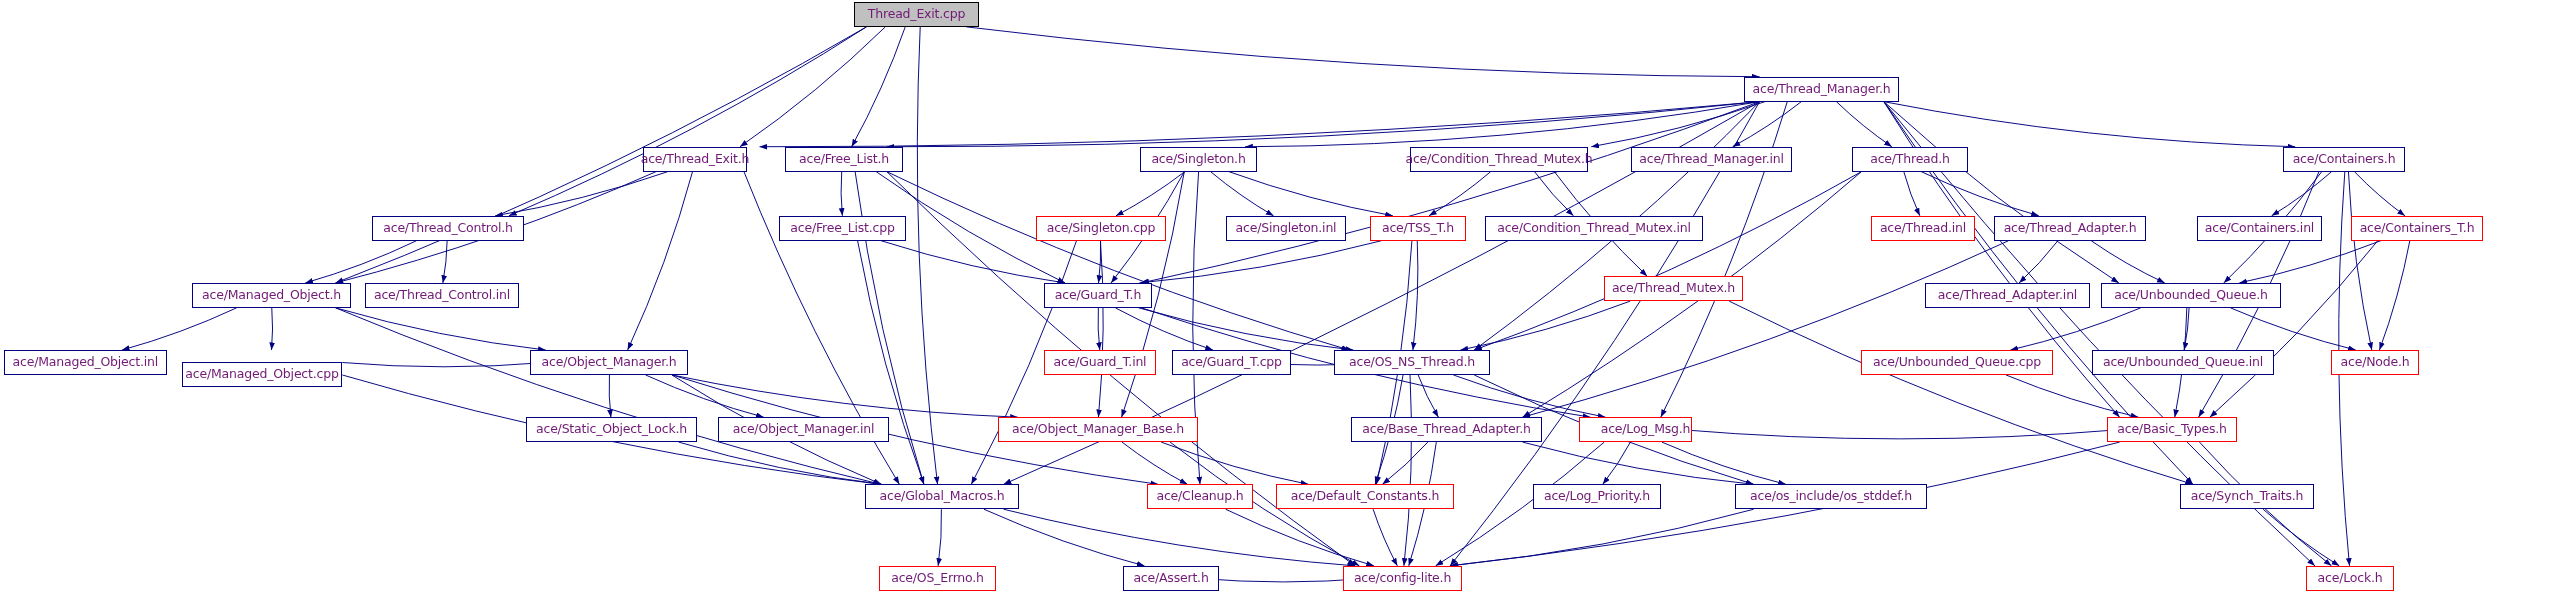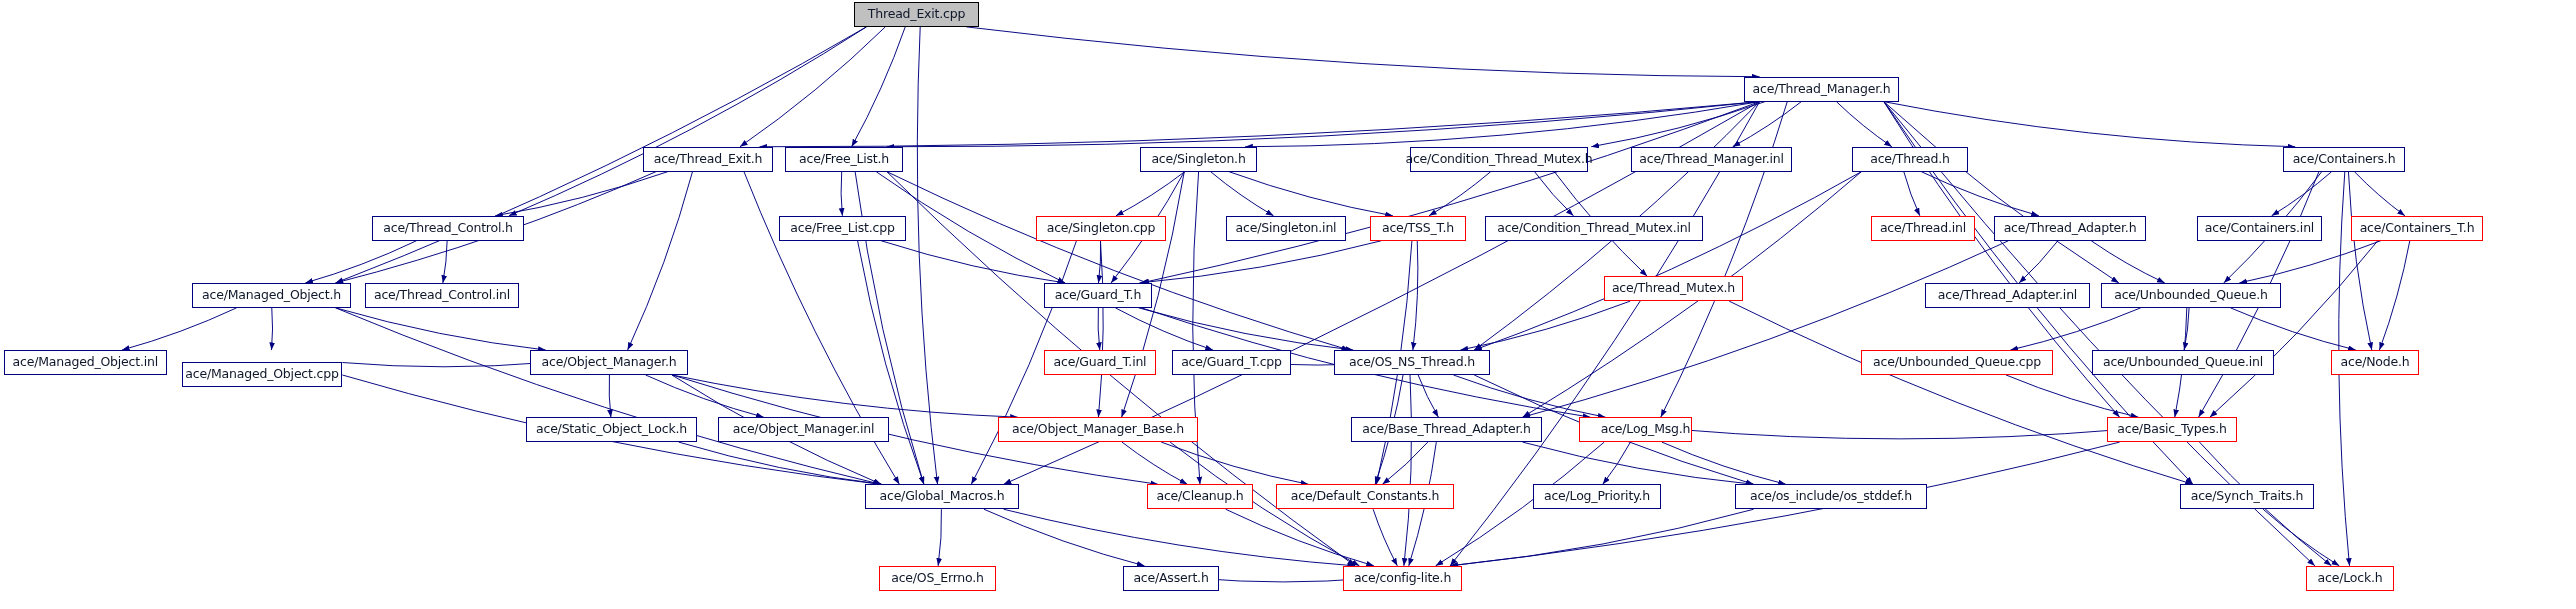--- a/index.html
+++ b/index.html
@@ -10,21 +10,21 @@
     background:#ffffff;
     font-family:"DejaVu Sans","Liberation Sans",sans-serif;
     overflow:hidden;
   }
   #edges{position:absolute;left:0;top:0;width:2576px;height:609px;pointer-events:none;}
   .node{
     position:absolute;
     box-sizing:border-box;
     border:1px solid #000080;
     background:#ffffff;
-    color:#0f172a;
+    color:#701a75;
     font-size:12.5px;
     line-height:1;
     display:flex;
     align-items:center;
     justify-content:center;
     white-space:nowrap;
     letter-spacing:-0.2px;
     height:25px;
   }
   .node.red{border-color:#ff0000;}
@@ -159,21 +159,21 @@
         <path d="M1247.6571428571428,603 Q1337.6811428571427,610.562016 1427.7051428571428,603" fill="none" stroke="#000080" stroke-width="1" marker-end="url(#arrow)"></path>
       </g>
   </svg>
   <div id="node-layer">
       <div class="node root" style="left: 854px; top: 1.9px; width: 125px;">
         <span>Thread_Exit.cpp</span>
       </div>
       <div class="node" style="left: 1744px; top: 77px; width: 155px;">
         <span>ace/Thread_Manager.h</span>
       </div>
-      <div class="node" style="left: 643px; top: 147px; width: 130px;">
+      <div class="node" style="left: 643px; top: 147px; width: 104px;">
         <span>ace/Thread_Exit.h</span>
       </div>
       <div class="node" style="left: 785px; top: 147px; width: 118px;">
         <span>ace/Free_List.h</span>
       </div>
       <div class="node" style="left: 1140px; top: 147px; width: 117px;">
         <span>ace/Singleton.h</span>
       </div>
       <div class="node" style="left: 1410px; top: 147px; width: 178px;">
         <span>ace/Condition_Thread_Mutex.h</span>

